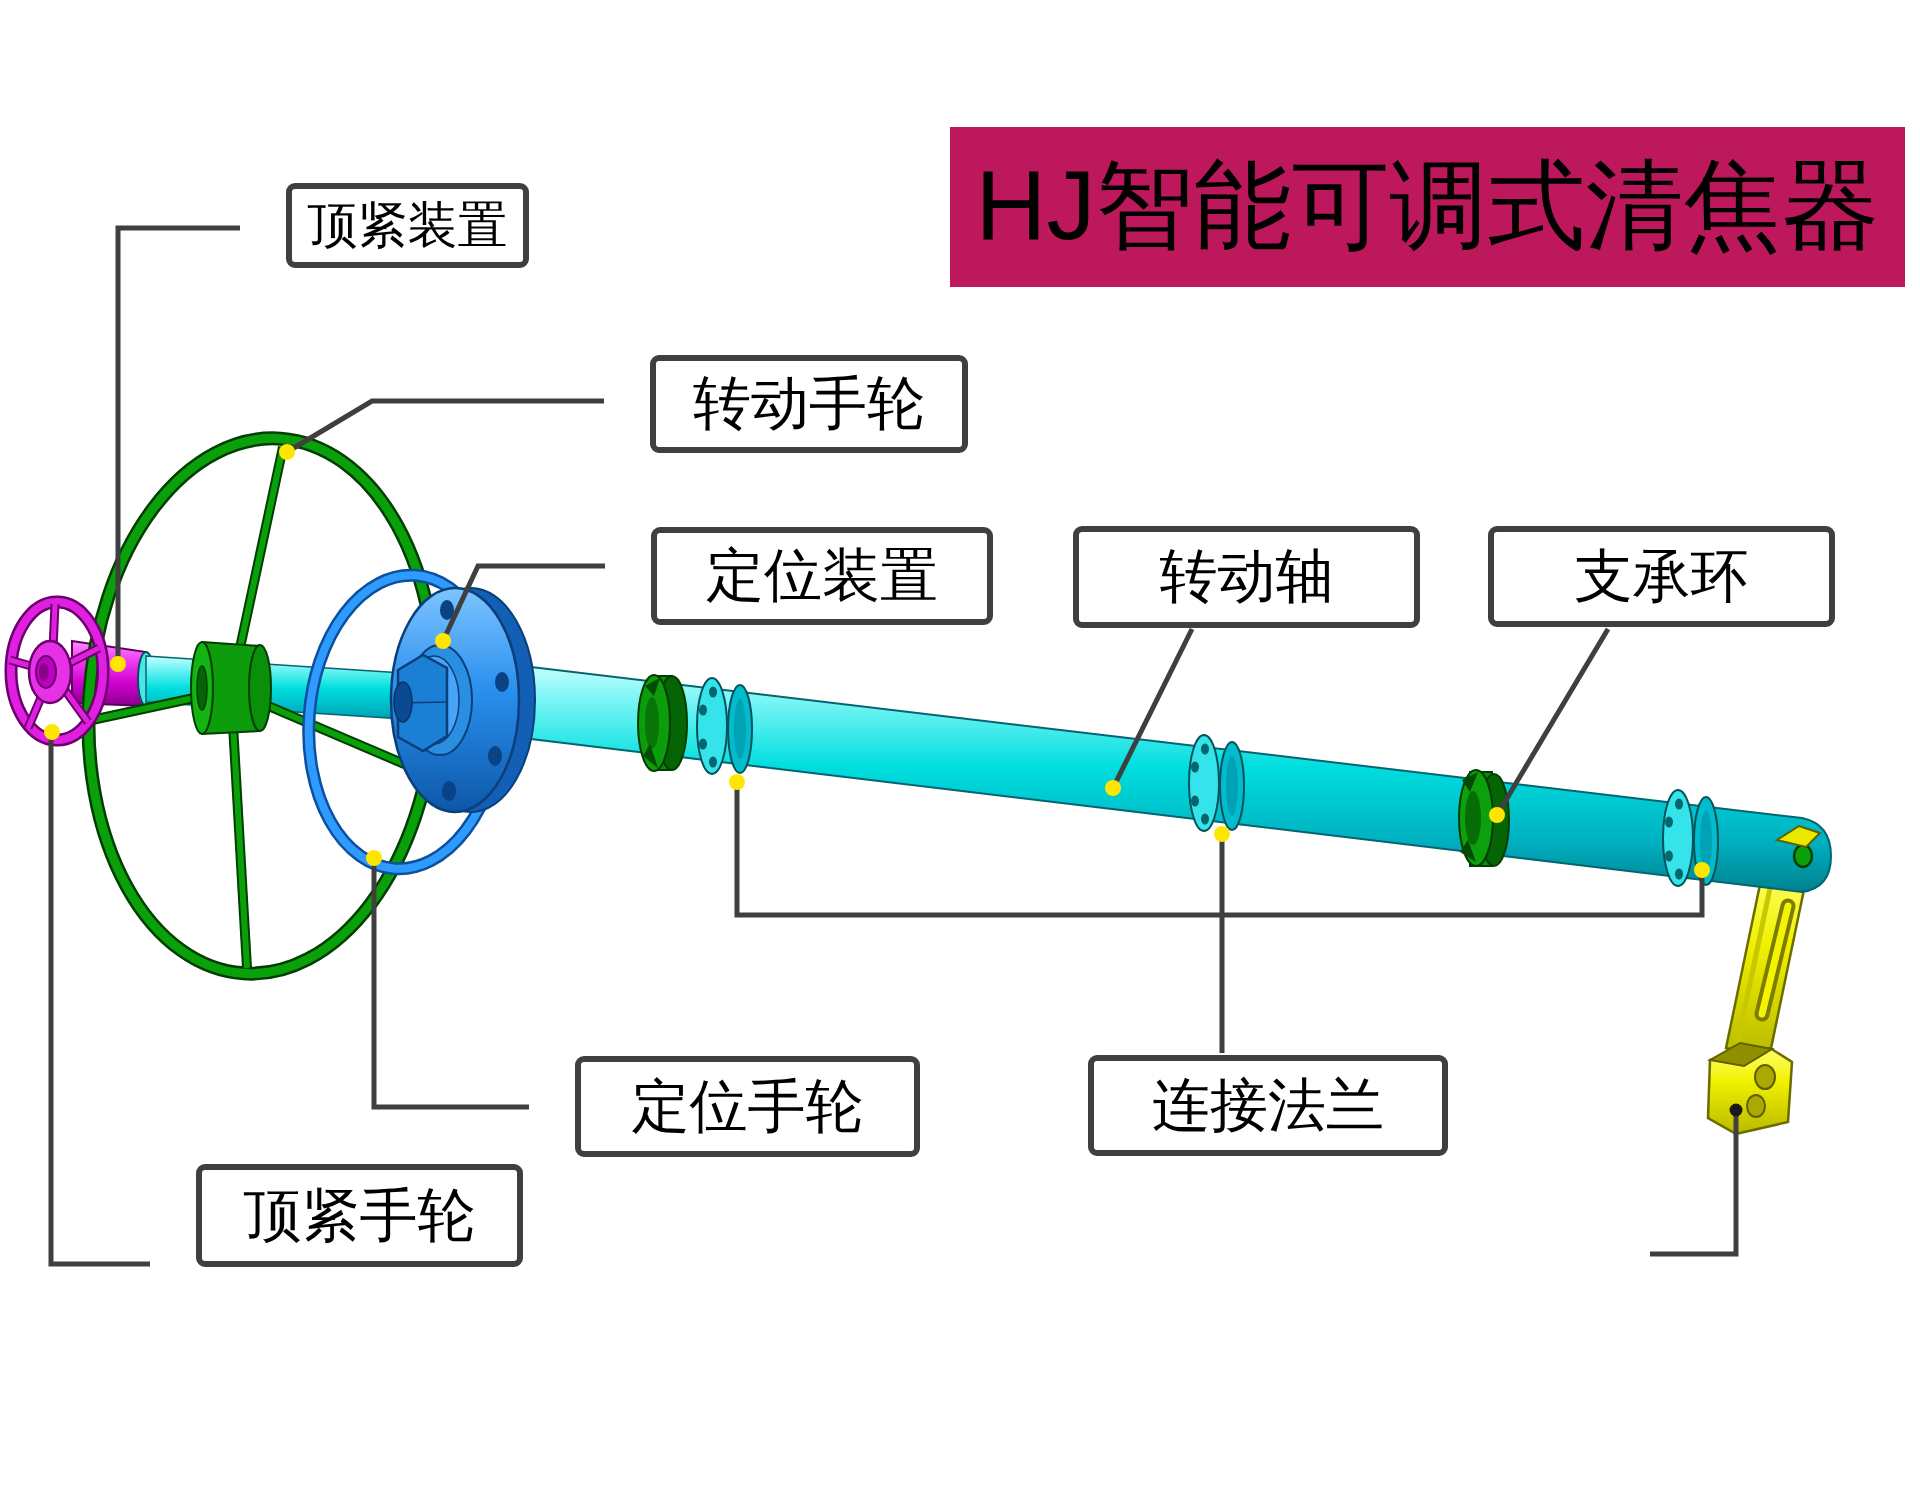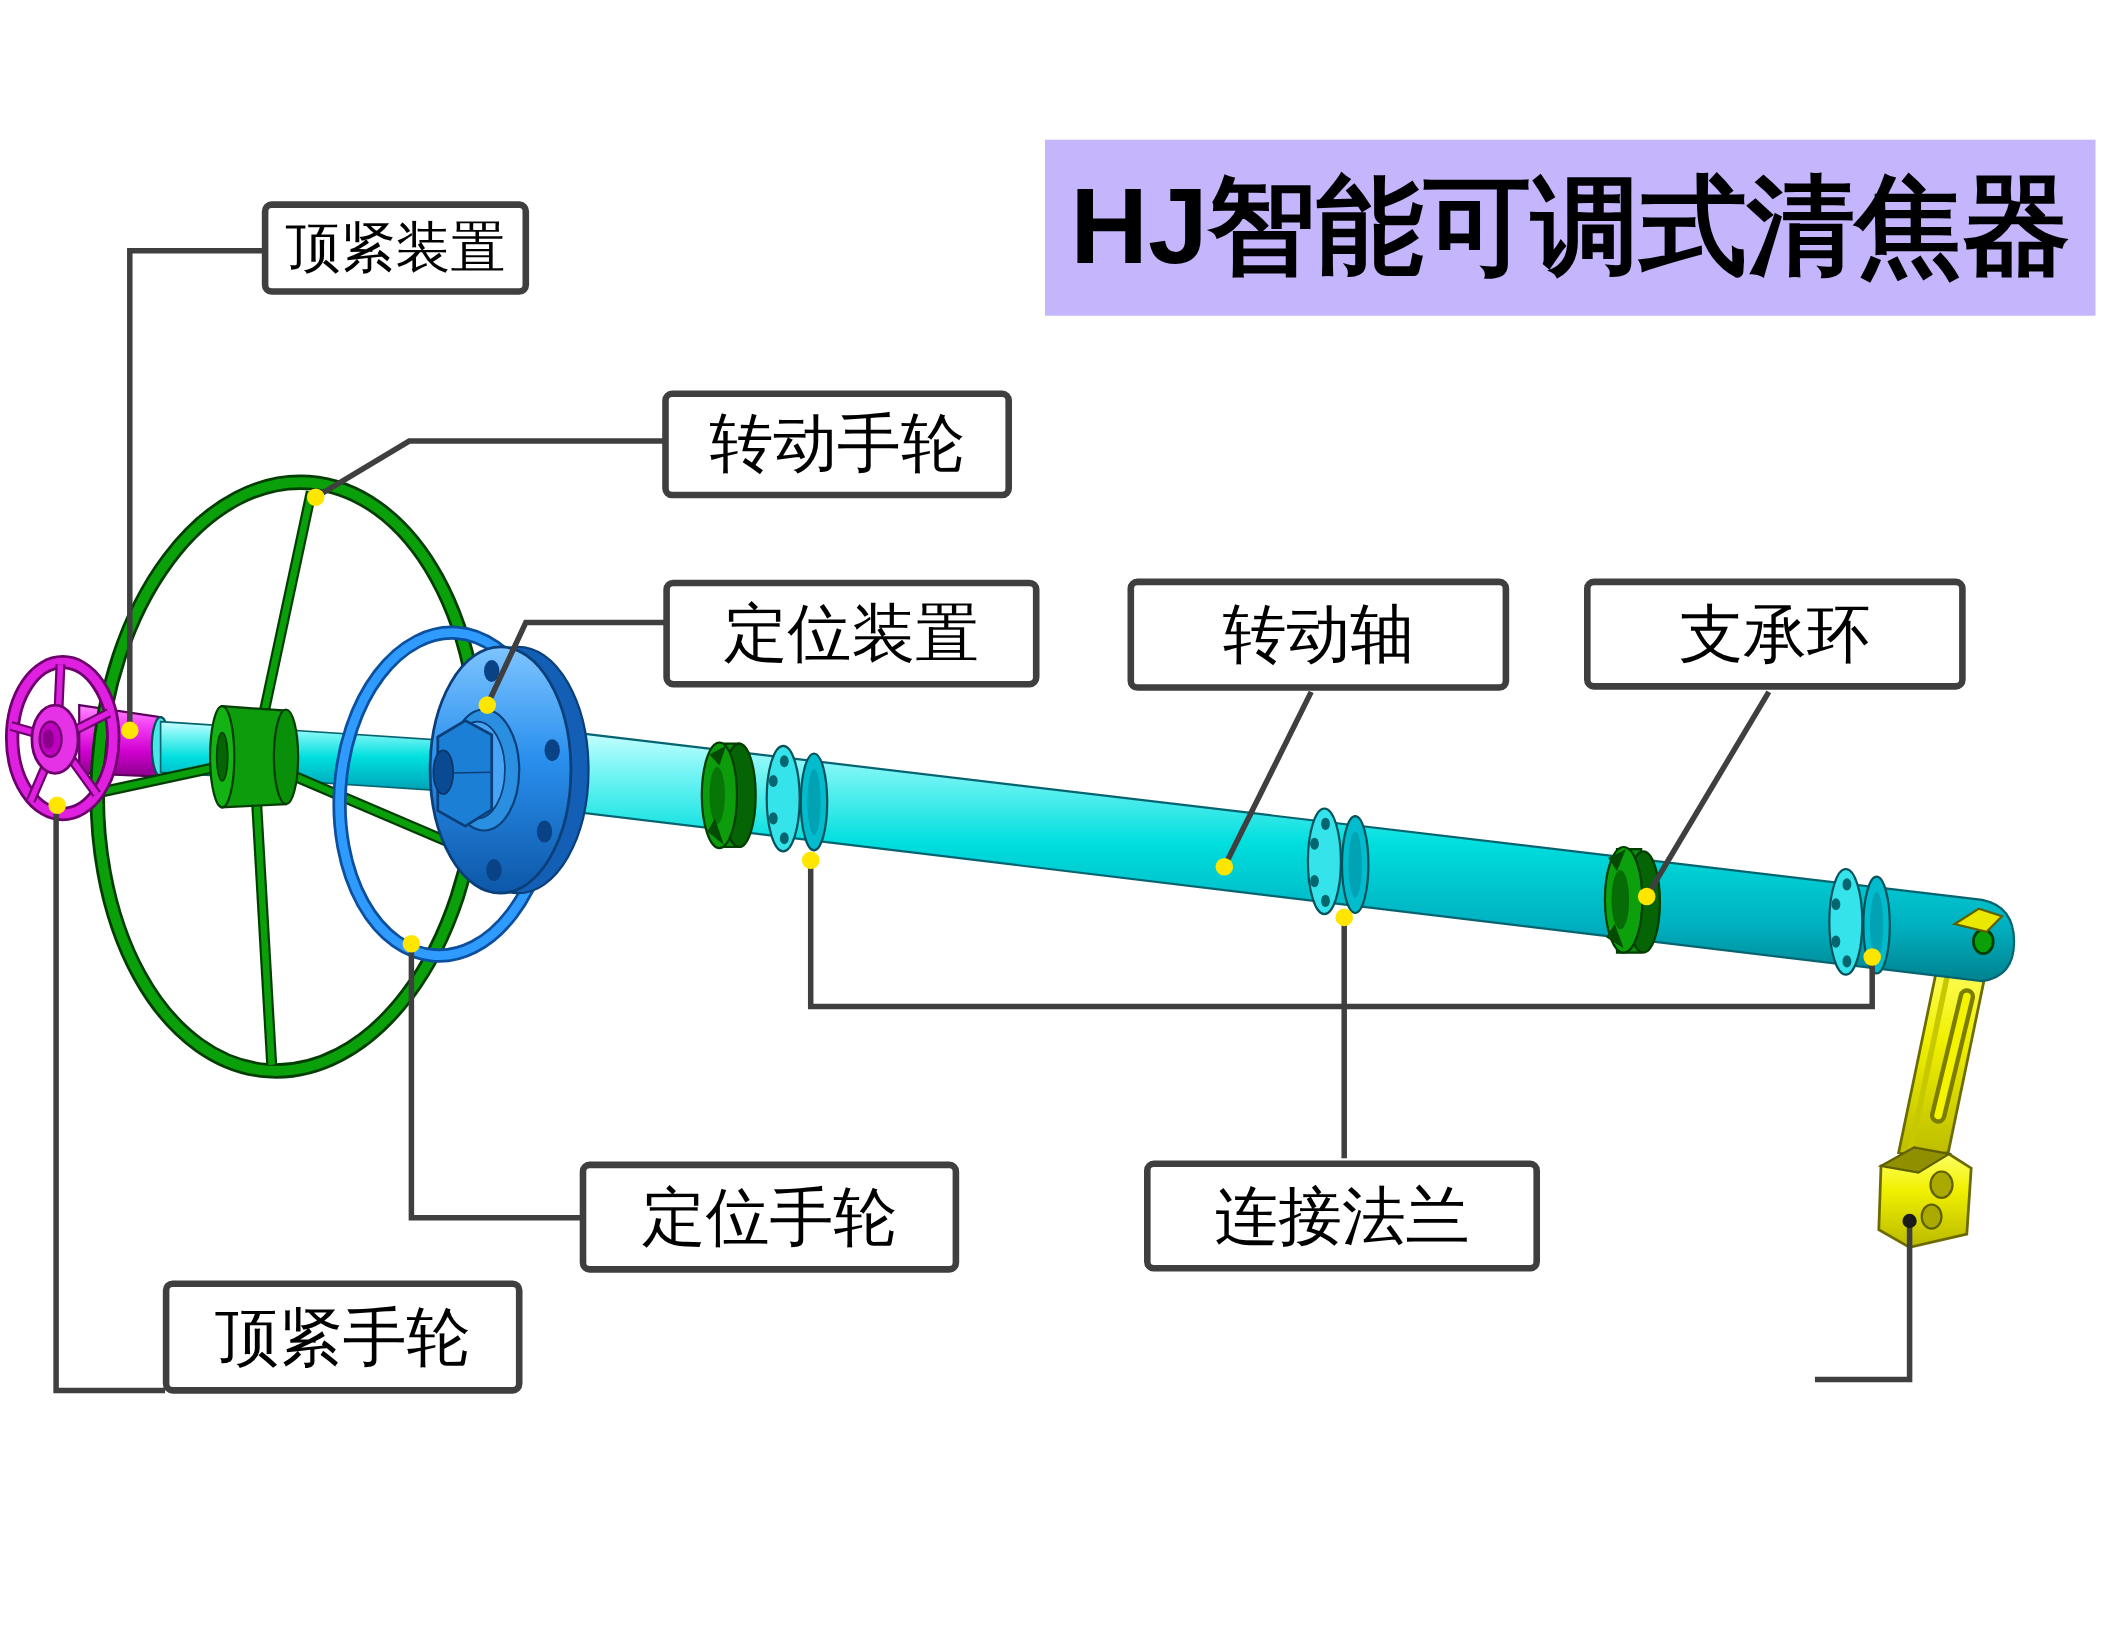--- a/index.html
+++ b/index.html
@@ -5,26 +5,26 @@
   html,body{margin:0;padding:0;background:#ffffff;}
   .stage{
     position:relative;width:1920px;height:1500px;background:#ffffff;overflow:hidden;
     font-family:"Liberation Sans",sans-serif;
   }
   .stage svg{position:absolute;left:0;top:0;z-index:1;}
   .callout{
     position:absolute;z-index:2;box-sizing:border-box;
     border:6px solid #3f3f3f;border-radius:9px;background:#ffffff;
     display:flex;align-items:center;justify-content:center;
-    color:#000;font-weight:500;white-space:nowrap;
+    color:#000;font-weight:500;white-space:nowrap;margin-left:48px;
   }
   .title-band{
-    position:absolute;z-index:2;box-sizing:border-box;background:#c4b5fd;
+    position:absolute;z-index:2;box-sizing:border-box;background:#be185d;
     display:flex;align-items:center;justify-content:center;
-    color:#000;font-weight:700;white-space:nowrap;
+    color:#000;font-weight:400;white-space:nowrap;
   }
 </style>
 </head>
 <body>
 
 <div class="stage">
 
   <svg width="1920" height="1500" viewBox="0 0 1920 1500">
     <defs>
       <linearGradient id="gShaft" x1="0" y1="0" x2="0" y2="1">

